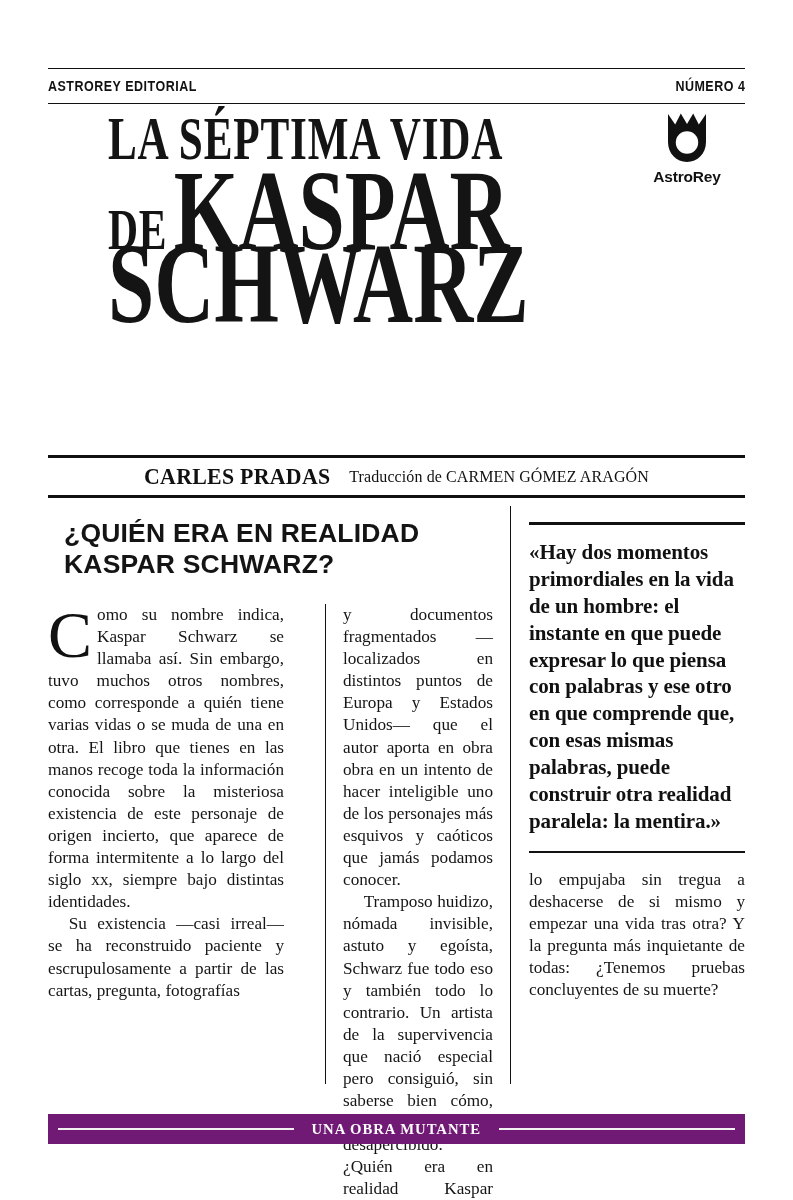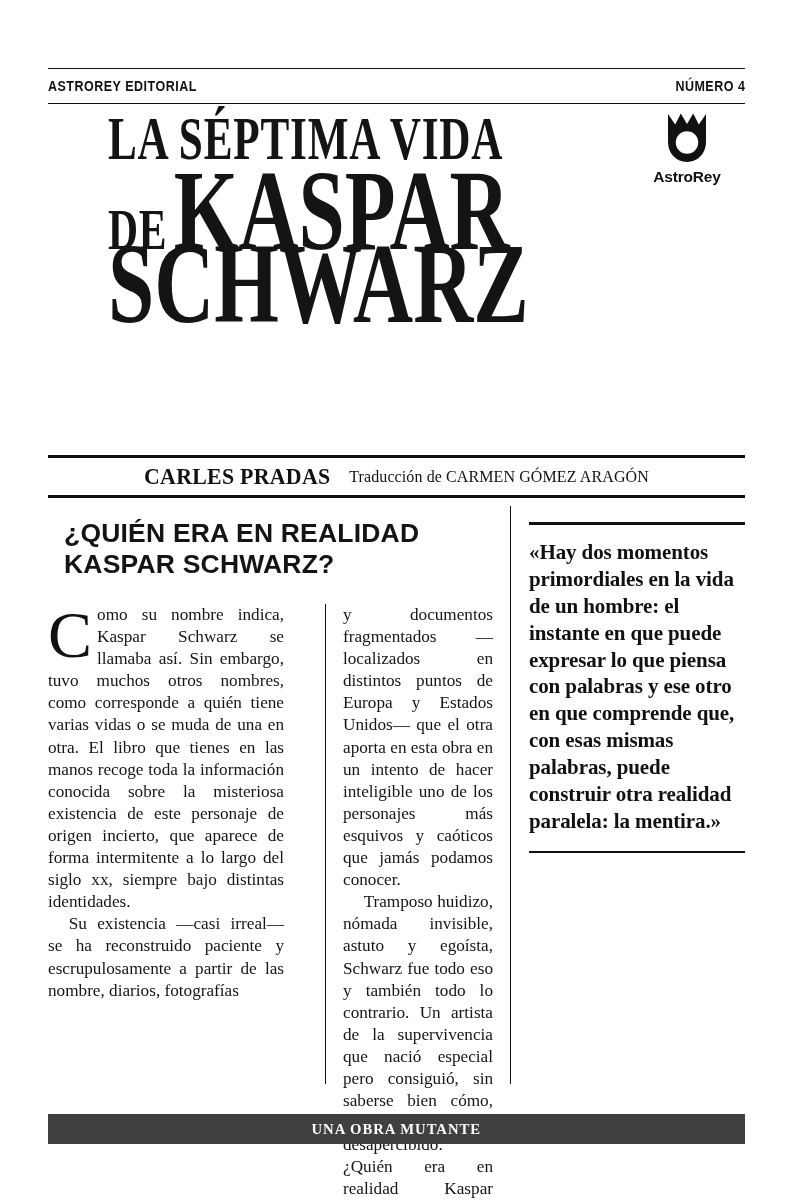--- a/index.html
+++ b/index.html
@@ -239,28 +239,27 @@
   }
   .col-3-body p { margin: 0; }
 
   
   .footer {
     position: absolute;
     left: 0;
     top: 1114px;
     width: 697px;
     height: 30px;
-    background: #404040;
+    background: #701a75;
     display: flex;
     align-items: center;
     justify-content: center;
     gap: 13px;
     padding: 0 10px;
     box-sizing: border-box;
-    flex-direction: column;
   }
   .foot-line {
     flex: 1 1 auto;
     height: 1.5px;
     background: #f2f2f2;
   }
   .foot-text {
     font-family: "Liberation Serif", "DejaVu Serif", serif;
     font-weight: 700;
     font-size: 15.5px;
@@ -301,32 +300,35 @@
 
   <div class="content">
 
     <div class="headline">¿QUIÉN ERA EN REALIDAD KASPAR SCHWARZ?</div>
 
     <div class="col-rule rule-1"></div>
     <div class="col-rule rule-2"></div>
 
     <div class="col col-1">
       <p><span class="dropcap">C</span><span>omo su nombre indica, Kaspar Schwarz se llamaba así. Sin embargo, tuvo muchos otros nombres, como corresponde a quién tiene varias vidas o se muda de una en otra. El libro que tienes en las manos recoge toda la información conocida sobre la misteriosa existencia de este personaje de origen incierto, que aparece de forma intermitente a lo largo del siglo xx, siempre bajo distintas identidades.</span></p>
-      <p>Su existencia —casi irreal— se ha reconstruido paciente y escrupulosamente a partir de las nombre, diarios, fotografías</p>
+      <p>Su existencia —casi irreal— se ha reconstruido paciente y escrupulosamente a partir de las cartas, pregunta, fotografías</p>
     </div>
 
     <div class="col col-2">
-      <p>y documentos fragmentados —localizados en distintos puntos de Europa y Estados Unidos— que el otra aporta en esta obra en un intento de hacer inteligible uno de los personajes más esquivos y caóticos que jamás podamos conocer.</p>
+      <p>y documentos fragmentados —localizados en distintos puntos de Europa y Estados Unidos— que el autor aporta en obra obra en un intento de hacer inteligible uno de los personajes más esquivos y caóticos que jamás podamos conocer.</p>
       <p>Tramposo huidizo, nómada invisible, astuto y egoísta, Schwarz fue todo eso y también todo lo contrario. Un artista de la supervivencia que nació especial pero consiguió, sin saberse bien cómo, pasar prácticamente desapercibido. ¿Quién era en realidad Kaspar Schwarz? ¿Qué</p>
     </div>
 
     <div class="col-3">
       <div class="q-rule-top"></div>
       <div class="pullquote">«Hay dos momentos primordiales en la vida de un hombre: el instante en que puede expresar lo que piensa con palabras y ese otro en que comprende que, con esas mismas palabras, puede construir otra realidad paralela: la mentira.»</div>
       <div class="q-rule-bot"></div>
+      <div class="col-3-body">
+        <p>lo empujaba sin tregua a deshacerse de si mismo y empezar una vida tras otra? Y la pregunta más inquietante de todas: ¿Tenemos pruebas concluyentes de su muerte?</p>
+      </div>
     </div>
 
   </div>
 
   <div class="footer">
     <span class="foot-line"></span>
     <span class="foot-text">UNA OBRA MUTANTE</span>
     <span class="foot-line"></span>
   </div>
 

